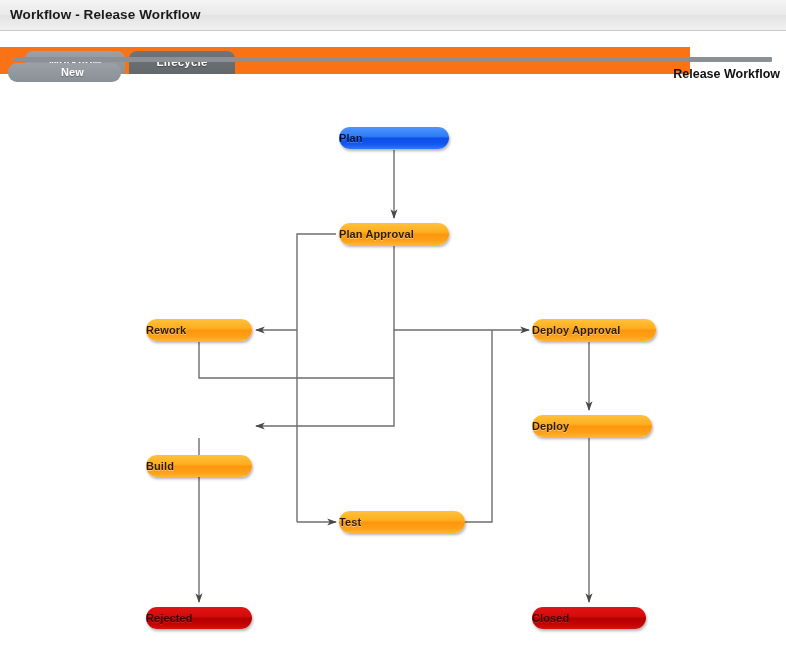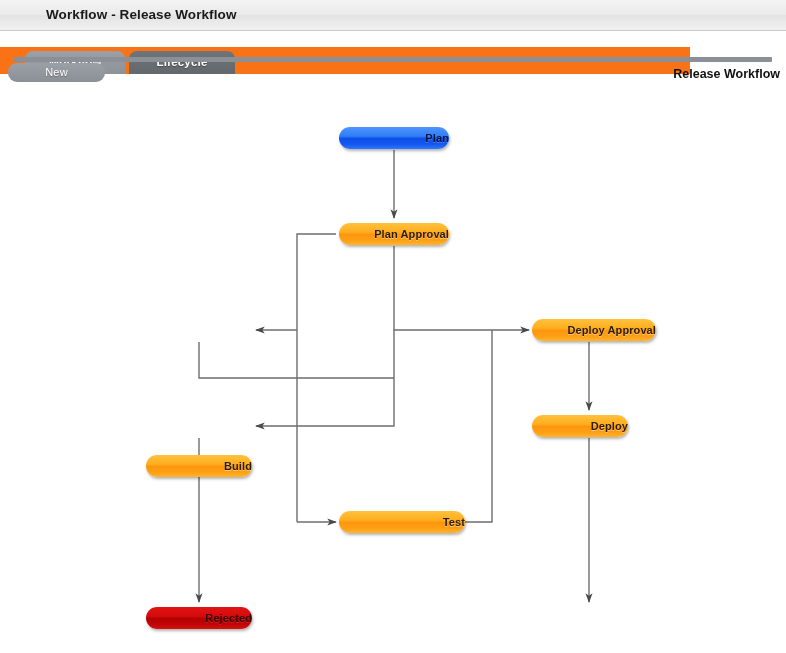--- a/index.html
+++ b/index.html
@@ -31,21 +31,20 @@
     box-sizing: border-box;
   }
   .titlebar-text {
     position: absolute;
     left: 10px; top: 7px;
     font-size: 13.5px;
     font-weight: bold;
     color: #1a1a1a;
     letter-spacing: 0.1px;
     white-space: nowrap;
-    margin-left: 36px;
   }
 
   
   .tabstrip {
     position: absolute;
     left: 0; top: 47px;
     width: 690px; height: 27px;
     background: #f97316;
   }
   .tab {
@@ -86,27 +85,28 @@
 
   
   .newbtn {
     position: absolute;
     left: 8px; top: 63px;
     width: 97px; height: 19px;
     border-radius: 9px;
     background: linear-gradient(to bottom, #9ba0a6 0%, #8b9096 100%);
     color: #ffffff;
     font-size: 11px;
-    font-weight: normal;
+    font-weight: bold;
     text-align: center;
     line-height: 19px;
     letter-spacing: 0.2px;
     text-shadow: 0 1px 1px rgba(0,0,0,0.3);
     cursor: pointer;
     user-select: none;
+    padding-left: 16px;
   }
 
   
   .canvas-caption {
     position: absolute;
     right: 6px; top: 67px;
     font-size: 12.5px;
     font-weight: bold;
     color: #111111;
     white-space: nowrap;
@@ -124,21 +124,21 @@
     position: absolute;
     left: 0; top: 0;
   }
 
   
   .node {
     position: absolute;
     height: 22px;
     border-radius: 11px;
     line-height: 22px;
-    text-align: right;
+    text-align: left;
     font-size: 11px;
     font-weight: bold;
     letter-spacing: 0.1px;
     box-sizing: border-box;
     cursor: pointer;
     user-select: none;
     box-shadow: 1px 2px 3px rgba(0,0,0,0.30);
     white-space: nowrap;
     overflow: hidden;
   }
@@ -150,21 +150,20 @@
   }
   .node-blue {
     background: linear-gradient(to bottom, #4d94ff 0%, #2f7df5 42%, #0d4fe8 52%, #1257ef 78%, #2f78ff 100%);
     color: #00133f;
     text-shadow: 0 1px 0 rgba(255,255,255,0.25);
   }
   .node-red {
     background: linear-gradient(to bottom, #e21414 0%, #d40b0b 42%, #b50000 52%, #c00505 78%, #d81010 100%);
     color: #3a0505;
     text-shadow: 0 1px 0 rgba(255,255,255,0.12);
-    padding-left: 26px;
   }
 </style>
 </head>
 <body>
 
 <div id="app">
 
   <div class="titlebar">
     <div class="titlebar-text">Workflow - Release Workflow</div>
   </div>
@@ -209,20 +208,22 @@
 
         <path d="M 199 254 L 199 290 L 394 290"></path>
 
         <path d="M 452 434 L 492 434 L 492 242"></path>
 
       </g>
     </svg>
 
     <div class="node node-blue" style="left:339px; top:39px;  width:110px;">Plan</div>
     <div class="node node-orange" style="left:339px; top:135px; width:110px;">Plan Approval</div>
+    <div class="node node-orange" style="left:146px; top:231px; width:106px;">Rework</div>
     <div class="node node-orange" style="left:532px; top:231px; width:124px;">Deploy Approval</div>
     <div class="node node-orange" style="left:146px; top:327px; width:106px;margin-top:40px;">Build</div>
-    <div class="node node-orange" style="left:532px; top:327px; width:96px;">Deploy</div>
+    <div class="node node-orange" style="left:532px; top:327px; width:120px;">Deploy</div>
     <div class="node node-orange" style="left:339px; top:423px; width:126px;">Test</div>
     <div class="node node-red" style="left:146px; top:519px; width:106px;">Rejected</div>
+    <div class="node node-red" style="left:532px; top:519px; width:114px;">Closed</div>
 
   </div>
 </div>
 
 </body></html>

